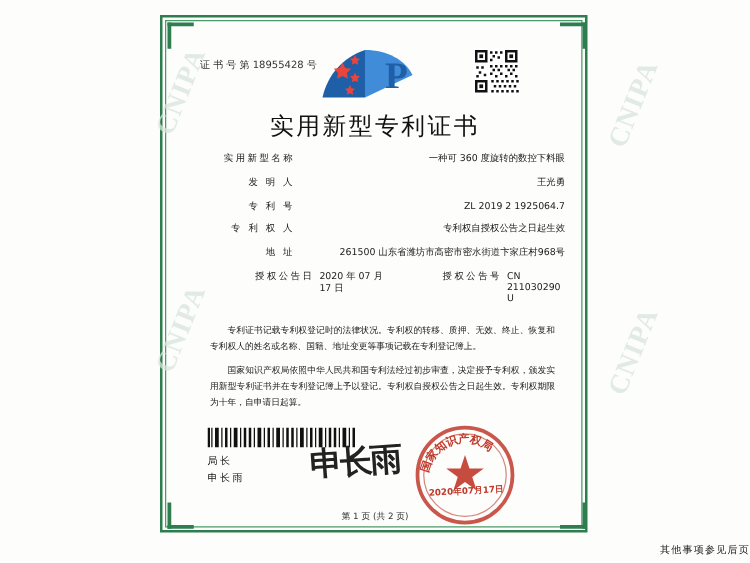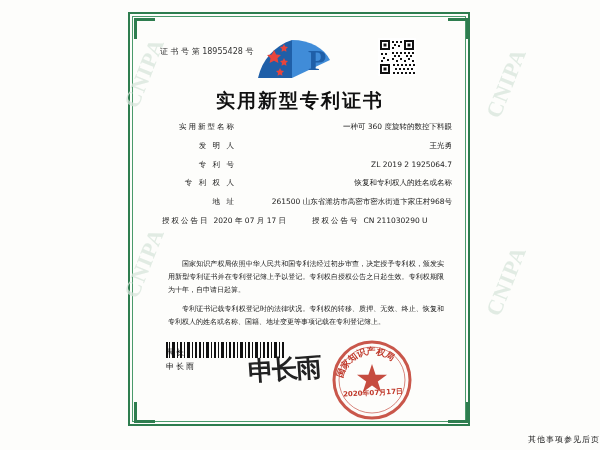--- a/index.html
+++ b/index.html
@@ -48,43 +48,43 @@
 
   
   .qr{position:absolute;left:378px;top:38px;width:38px;height:38px;background:#fff;}
   .qr svg{display:block;}
 
   
   .logo{position:absolute;left:252px;top:34px;width:96px;height:48px;}
 
   .title{
     position:absolute;left:0;right:0;top:88px;text-align:center;
-    font-size:19px;font-weight:bold;color:#111;letter-spacing:2px;
+    font-size:19px;font-weight:normal;color:#111;letter-spacing:2px;
     font-family:"DejaVu Sans",sans-serif;
   }
 
   .fields{position:absolute;left:162px;top:122px;width:290px;}
   .row{display:flex;font-size:7.5px;color:#1a1a1a;margin-bottom:9px;line-height:1.3;text-align:right;}
   .lbl{width:74px;flex:0 0 74px;letter-spacing:2px;}
   .val{flex:1;}
   .row2{display:flex;font-size:7.5px;color:#1a1a1a;margin-bottom:9px;}
   .half{display:flex;}
-  .lbl-s{flex:0 0 auto;letter-spacing:2px;margin-right:4px;}
+  .lbl-s{flex:0 0 auto;letter-spacing:2px;margin-right:4px;margin-left:42px;}
 
   .para{
     position:absolute;left:168px;top:258px;width:276px;
     font-size:7px;color:#1a1a1a;line-height:1.85;text-align:justify;
     text-indent:14px;
   }
   .para p{margin:0 0 6px 0;}
 
   
   .barcode{position:absolute;left:166px;top:342px;width:118px;height:16px;}
 
-  .sig-block{position:absolute;left:166px;top:346px;font-size:8px;color:#111;line-height:1.7;letter-spacing:2px;}
+  .sig-block{position:absolute;left:166px;top:362px;font-size:8px;color:#111;line-height:1.7;letter-spacing:2px;}
 
   .handsign{
     position:absolute;left:248px;top:352px;font-size:26px;color:#222;
     font-family:"Liberation Serif",serif;font-weight:bold;
     transform:rotate(-4deg);letter-spacing:-2px;
   }
 
   
   .seal{position:absolute;left:330px;top:338px;width:84px;height:84px;}
   .seal-date{
@@ -205,41 +205,41 @@
     <div class="row">
       <div class="lbl">发 明 人</div>
       <div class="val">王光勇</div>
     </div>
     <div class="row">
       <div class="lbl">专 利 号</div>
       <div class="val">ZL 2019 2 1925064.7</div>
     </div>
     <div class="row">
       <div class="lbl">专 利 权 人</div>
-      <div class="val">恢复和专利权人的姓名或名称</div>
+      <div class="val">专利权自授权公告之日起生效</div>
     </div>
     <div class="row">
       <div class="lbl">地 址</div>
       <div class="val">261500 山东省潍坊市高密市密水街道卞家庄村968号</div>
     </div>
     <div class="row2">
       <div class="half" style="flex:0 0 150px;">
         <div class="lbl-s">授权公告日</div>
         <div>2020 年 07 月 17 日</div>
       </div>
       <div class="half">
         <div class="lbl-s">授权公告号</div>
         <div>CN 211030290 U</div>
       </div>
     </div>
   </div>
 
   <div class="para">
+    <p>专利证书记载专利权登记时的法律状况。专利权的转移、质押、无效、终止、恢复和专利权人的姓名或名称、国籍、地址变更等事项记载在专利登记簿上。</p>
     <p>国家知识产权局依照中华人民共和国专利法经过初步审查，决定授予专利权，颁发实用新型专利证书并在专利登记簿上予以登记。专利权自授权公告之日起生效。专利权期限为十年，自申请日起算。</p>
-    <p>专利证书记载专利权登记时的法律状况。专利权的转移、质押、无效、终止、恢复和专利权人的姓名或名称、国籍、地址变更等事项记载在专利登记簿上。</p>
   </div>
 
   <div class="barcode">
     <svg width="118" height="16" viewBox="0 0 118 16">
       <rect width="118" height="16" fill="#fdfdfb"></rect>
       <g fill="#111">
         <rect x="0" y="0" width="2" height="16"></rect>
           <rect x="3" y="0" width="1" height="16"></rect>
         <rect x="6" y="0" width="3" height="16"></rect>
           <rect x="11" y="0" width="1" height="16"></rect>
@@ -290,15 +290,16 @@
       <text font-size="9" fill="#c0392b" font-weight="bold" font-family="DejaVu Sans, sans-serif">
         <textPath href="#sealarc" startOffset="6%">国家知识产权局</textPath>
       </text>
       <g fill="#c0392b" opacity="0.9">
         <polygon points="42,26 45.6,36.8 57,36.8 47.8,43.5 51.3,54.3 42,47.6 32.7,54.3 36.2,43.5 27,36.8 38.4,36.8"></polygon>
       </g>
     </svg>
   </div>
   <div class="seal-date">2020年07月17日</div>
 
+  <div class="pagenum">第 1 页 (共 2 页)</div>
   <div class="footnote">其他事项参见后页</div>
 
 </div>
 
 </body></html>

